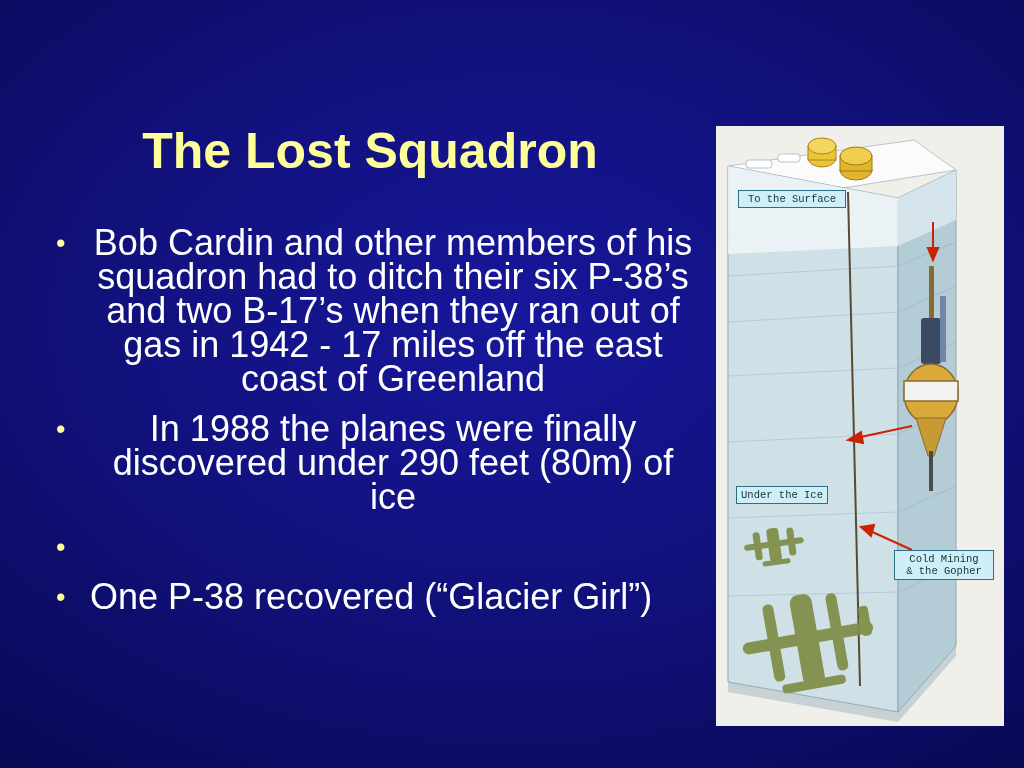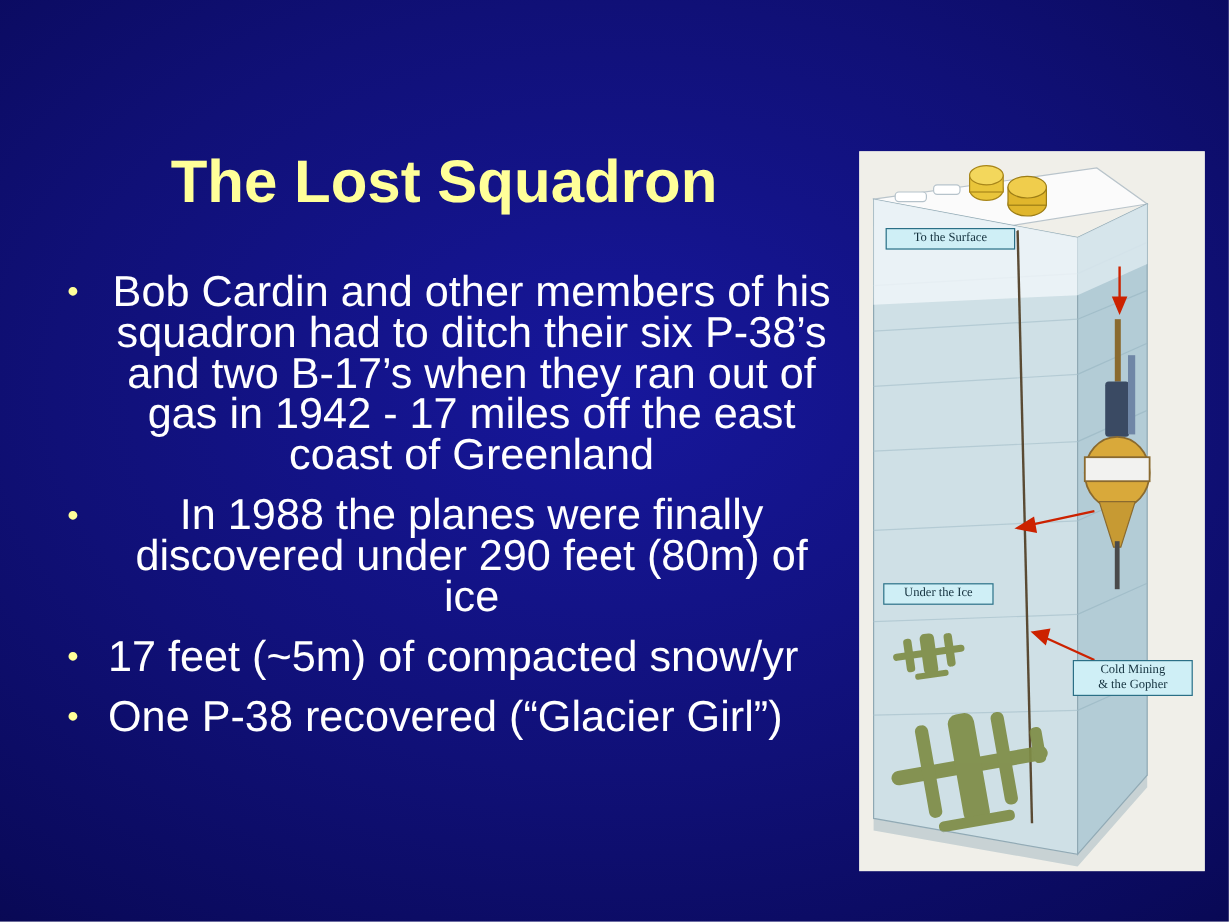--- a/index.html
+++ b/index.html
@@ -77,21 +77,21 @@
   .fig-caption-box {
     position: absolute;
     background: #cfeff6;
     border: 1px solid #2b6f86;
     color: #13303d;
     font-size: 10.5px;
     line-height: 12px;
     text-align: center;
     padding: 2px 4px;
     box-sizing: border-box;
-    font-family: Liberation Serif, serif;
+    font-family: Liberation Mono, monospace;
   }
   .cap-surface { left: 22px; top: 64px; width: 108px; }
   .cap-under   { left: 20px; top: 360px; width: 92px; }
   .cap-cold    { left: 178px; top: 412px; width: 100px; margin-top: 12px; }
 </style>
 </head>
 <body>
 
 <div class="slide">
 
@@ -104,21 +104,20 @@
       <span class="bullet-text">Bob Cardin and other members of his squadron had to ditch their six P-38’s and two B-17’s when they ran out of gas in 1942 - 17 miles off the east coast of Greenland</span>
     </div>
 
     <div class="bullet-row">
       <span class="bullet-mark">•</span>
       <span class="bullet-text">In 1988 the planes were finally discovered under 290 feet (80m) of ice</span>
     </div>
 
     <div class="bullet-row">
       <span class="bullet-mark">•</span>
-      <span class="bullet-text">17 feet (~5m) of compacted snow/yr</span>
     </div>
 
     <div class="bullet-row">
       <span class="bullet-mark">•</span>
       <span class="bullet-text">One P-38 recovered (“Glacier Girl”)</span>
     </div>
 
   </div>
 
   <div class="figure">

